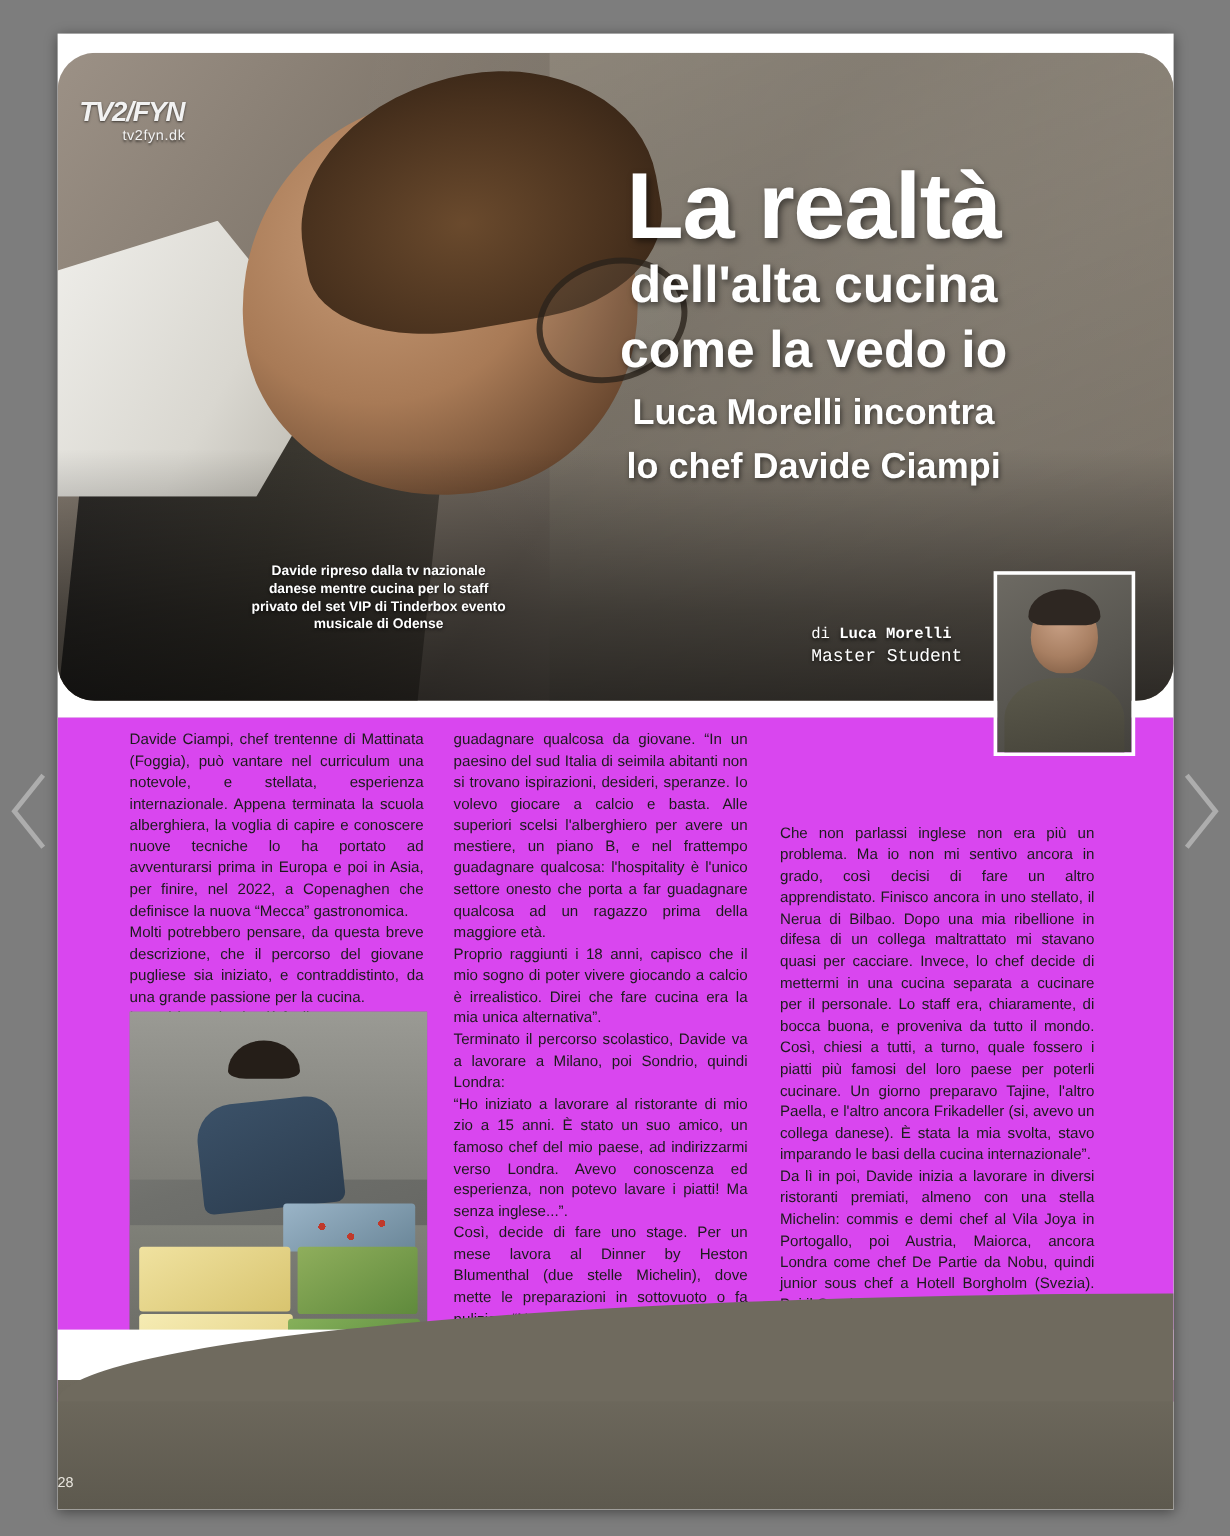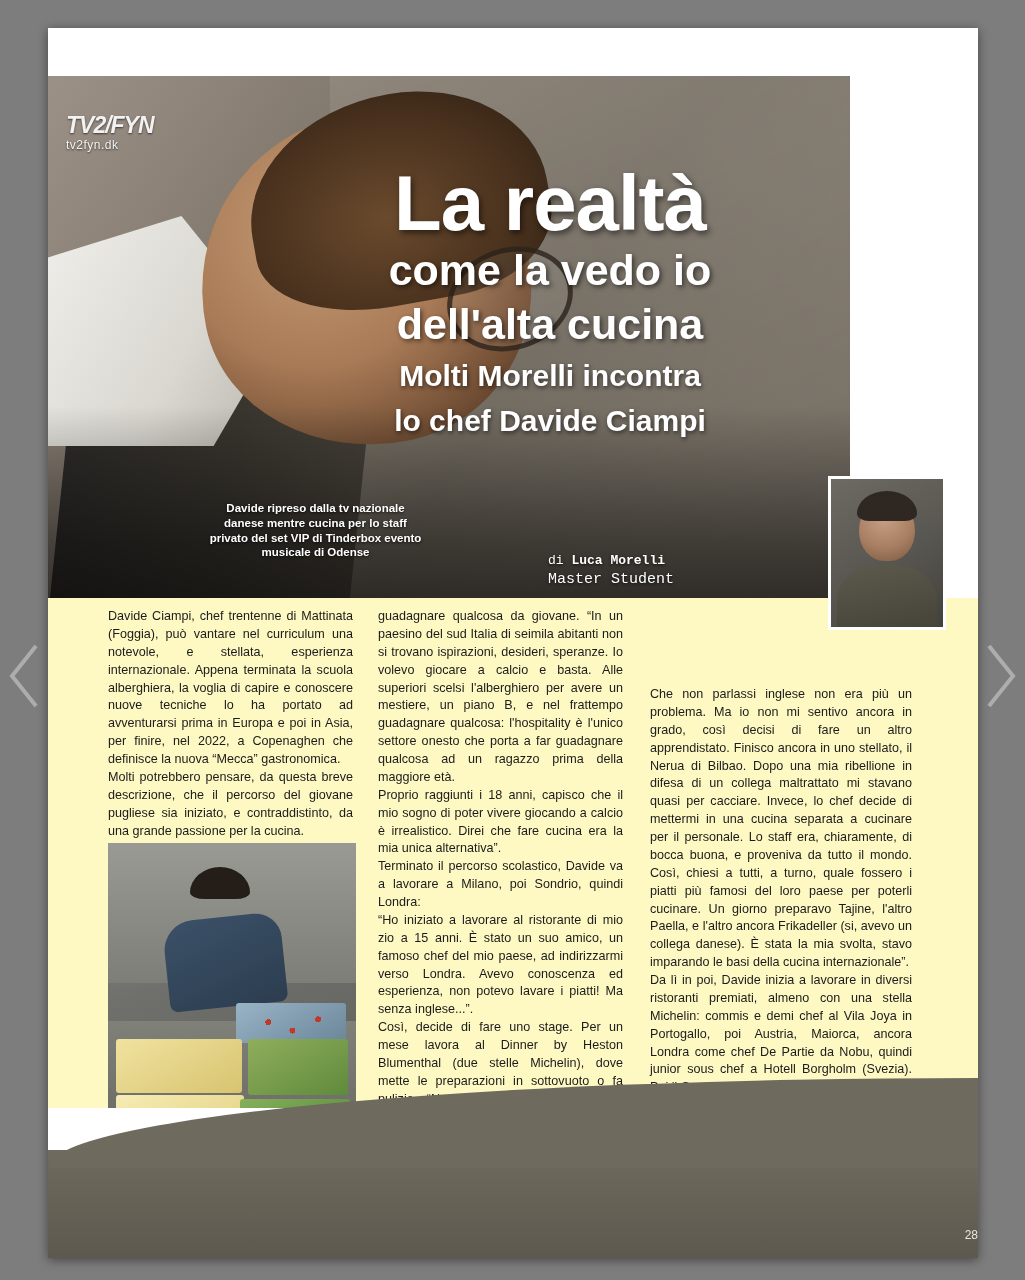--- a/index.html
+++ b/index.html
@@ -25,23 +25,24 @@
     top: 28px;
     width: 930px;
     height: 1230px;
     background: #ffffff;
     box-shadow: 0 2px 10px rgba(0,0,0,0.45);
     overflow: hidden;
   }
   
   .hero {
     position: absolute;
-    left: 0; top: 48px;
-    width: 802px; height: 540px;
+    left: 0; top: 16px;
+    width: 930px; height: 540px;
     overflow: hidden;
+    border-radius: 31px;
   }
   .hero-photo {
     position: absolute;
     left: 0; top: 0;
     width: 930px; height: 540px;
     background:
       radial-gradient(circle at 74% 18%, rgba(255,255,255,0.10), rgba(0,0,0,0) 55%),
       linear-gradient(125deg, #9c9186 0%, #7e756a 28%, #6b635a 52%, #8c8378 74%, #a79c90 100%);
   }
   
@@ -110,20 +111,21 @@
     font-weight: bold;
     font-style: italic;
     letter-spacing: -1px;
     text-shadow: 0 1px 2px rgba(0,0,0,0.6);
   }
   .tv-logo .l2 {
     font-size: 12px;
     margin-top: 2px;
     letter-spacing: 0.5px;
     text-shadow: 0 1px 2px rgba(0,0,0,0.6);
+    margin-left: 36px;
   }
   
   .headline {
     position: absolute;
     right: 20px; top: 92px;
     width: 560px;
     text-align: center;
     color: #ffffff;
   }
   .headline .h1 {
@@ -198,21 +200,21 @@
     left: 6px; bottom: 0;
     width: 100px; height: 62px;
     background: linear-gradient(170deg, #5c5a4c 0%, #46443a 100%);
     border-radius: 44% 44% 0 0 / 55% 55% 0 0;
   }
   
   .body-area {
     position: absolute;
     left: 0; top: 570px;
     width: 930px; height: 570px;
-    background: #fef9c3;
+    background: #d946ef;
   }
   .col {
     position: absolute;
     top: 10px;
     font-size: 12.6px;
     line-height: 1.42;
     color: #1b1b1b;
     text-align: justify;
   }
   .col p { margin: 0; }
@@ -295,21 +297,21 @@
     position: absolute;
     left: 0; bottom: 90px;
     width: 930px; height: 90px;
     background: #6f6a5e;
     border-radius: 100% 0 0 0 / 100% 0 0 0;
   }
   .page-num {
     position: absolute;
     left: 0; bottom: 16px;
     width: 930px;
-    text-align: right;
+    text-align: left;
     color: #e9e6de;
     font-size: 12px;
   }
   
   .nav-arrow {
     position: absolute;
     top: 640px;
     width: 40px; height: 72px;
     opacity: 0.75;
   }
@@ -334,23 +336,23 @@
       <div class="chef-glasses"></div>
       <div class="hero-shade"></div>
 
       <div class="tv-logo">
         <div class="l1">TV2/FYN</div>
         <div class="l2">tv2fyn.dk</div>
       </div>
 
       <div class="headline">
         <div class="h1">La realtà</div>
+        <div class="h2">dell'alta cucina</div>
         <div class="h2">come la vedo io</div>
-        <div class="h2">dell'alta cucina</div>
-        <div class="h3">Molti Morelli incontra</div>
+        <div class="h3">Luca Morelli incontra</div>
         <div class="h3">lo chef Davide Ciampi</div>
       </div>
 
       <div class="caption-hero">Davide ripreso dalla tv nazionale danese mentre cucina per lo staff privato del set VIP di Tinderbox evento musicale di Odense</div>
 
       <div class="byline">
         <div class="b1">
           <span>di </span><b>Luca Morelli</b>
         </div>
         <div class="b2">Master Student</div>

